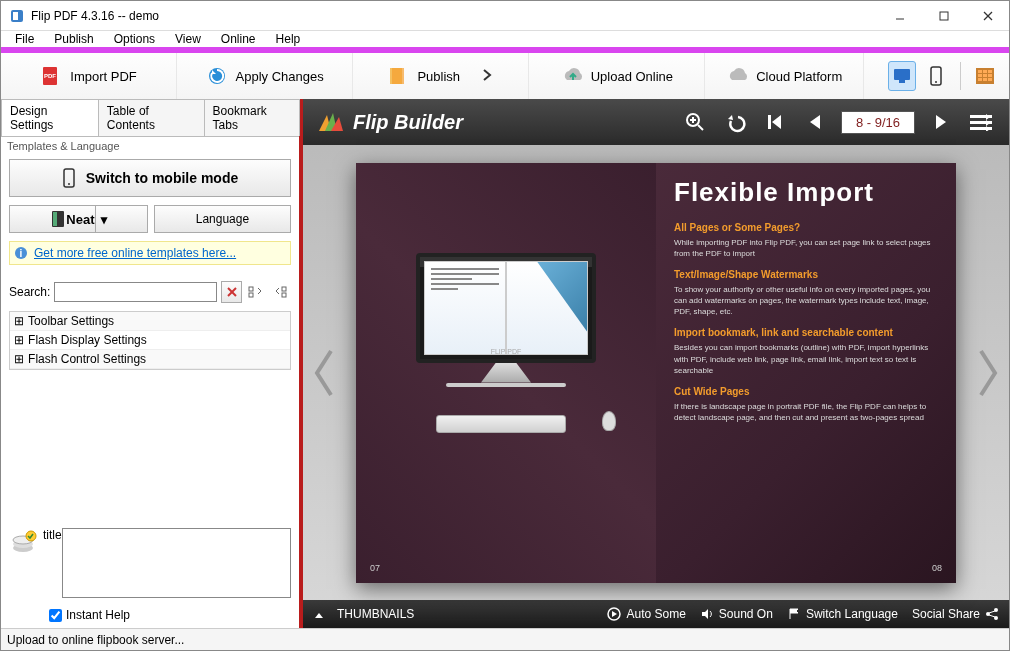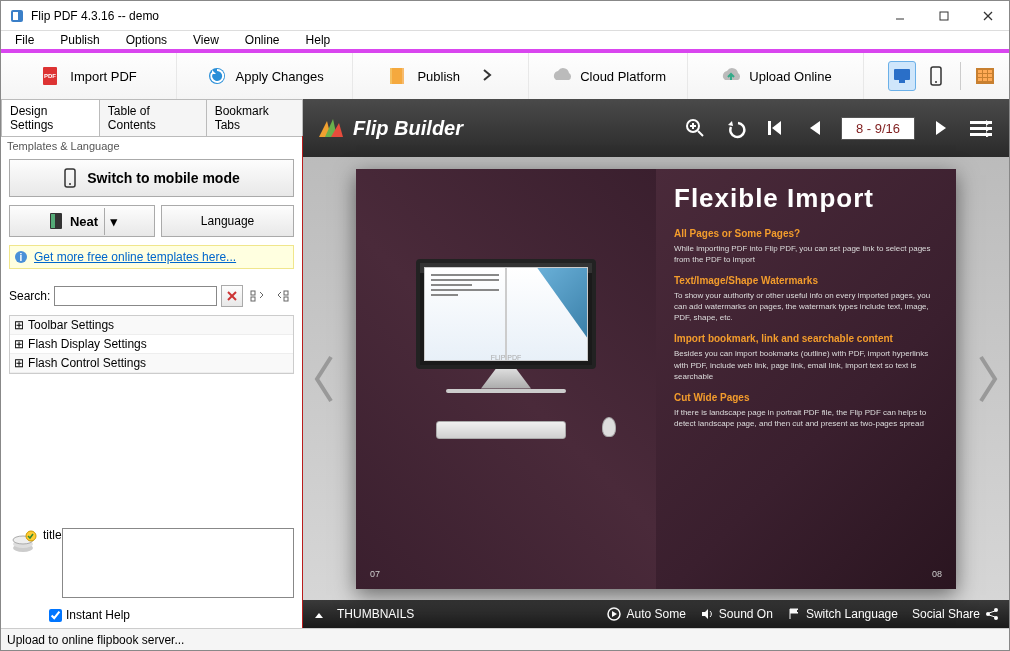--- a/index.html
+++ b/index.html
@@ -6,64 +6,64 @@
 body { width: 1010px; height: 651px; overflow: hidden; background: #fff; border: 1px solid #888; }
 
 
 .titlebar { height: 30px; display: flex; align-items: center; padding: 4px 8px; border-bottom: 1px solid #ddd; background: #fff; }
 .titlebar .app-icon { width: 16px; height: 16px; margin-right: 6px; }
 .titlebar .title { font-size: 12px; flex: 1; }
 .win-ctrl { display: flex; gap: 18px; align-items: center; }
 .win-btn { width: 26px; height: 20px; display:flex; align-items:center; justify-content:center; cursor: default; }
 
 
-.menubar { height: 22px; display: flex; align-items: center; padding: 0 6px; gap: 10px; border-bottom: 4px solid #d946ef; }
+.menubar { height: 22px; display: flex; align-items: center; padding: 0 6px; gap: 4px; border-bottom: 6px solid #d946ef; }
 .menubar span { font-size: 12px; padding: 2px 8px; }
 
 
 .main-toolbar { height: 46px; display: flex; align-items: stretch; }
 .tool-btn-lg { flex:1; display:flex; align-items:center; justify-content:center; gap:8px; font-size:13px; border-right:1px solid #e8e8e8; cursor:default; background:linear-gradient(#fefefe,#f5f5f5)}
 .tool-btn-lg .ico { width:22px; height:22px; display:flex; align-items:center; justify-content:center; }
 .tool-tail { width:145px; display:flex; align-items:center; justify-content:flex-end; gap:6px; padding:0 10px; background:linear-gradient(#fefefe,#f5f5f5)}
 .device-btn { width:28px; height:30px; display:flex; align-items:center; justify-content:center; border:1px solid transparent; border-radius:3px;}
 .device-btn.active { background:#cfe6fb; border-color:#6bb0e8;}
 .separator { width:1px; height:28px; background:#ccc; margin:0 4px;}
 
 .content { display:flex; height: calc(100% - 30px - 22px - 46px - 22px); }
 
 
-.left-panel { width: 302px; border-right:1px solid #b91c1c; display:flex; flex-direction:column; background:#fff;}
+.left-panel { width: 302px; border-right:4px solid #b91c1c; display:flex; flex-direction:column; background:#fff;}
 .tabs { display:flex; border-bottom:1px solid #bbb; font-size:12px;}
 .tab { padding:4px 8px; border:1px solid #bbb; border-bottom:none; background:#f5f5f5; margin-right:-1px;}
 .tab.active { background:#fff; }
 .fieldset-label { font-size:11px; color:#555; padding:3px 6px; }
 .big-btn { margin:4px 8px; padding:8px; border:1px solid #aaa; background:linear-gradient(#fdfdfd,#e8e8e8); display:flex; align-items:center; justify-content:center; gap:10px; font-weight:bold; font-size:14px;}
 .row-btns { display:flex; gap:6px; margin:4px 8px;}
-.theme-btn { flex:1; display:flex; align-items:center; justify-content:center; gap:6px; padding:6px; border:1px solid #aaa; background:linear-gradient(#fdfdfd,#e8e8e8); font-weight:bold; font-size:13px;}
+.theme-btn { flex:1; display:flex; align-items:center; justify-content:center; border:1px solid #aaa; background:linear-gradient(#fdfdfd,#e8e8e8); font-weight:bold; font-size:13px;}
 .dropdown-arrow { width:18px; border-left:1px solid #aaa; display:flex; align-items:center; justify-content:center; margin:-6px -6px -6px 0; padding:6px 0;}
 .lang-btn { flex: 0.9; padding:6px; border:1px solid #aaa; background:linear-gradient(#fdfdfd,#e8e8e8); font-size:12px; display:flex; align-items:center; justify-content:center;}
 .link-bar { margin:4px 8px; padding:4px; border:1px solid #f0e68c; background:#ffffe0; font-size:12px; display:flex; align-items:center; gap:6px;}
 .link-bar a { color:#0066cc; text-decoration:underline;}
 .search-row { display:flex; align-items:center; gap:4px; margin:12px 8px 6px; font-size:12px;}
 .search-row input { flex:1; border:1px solid #888; height:20px; padding:0 3px; font-size:12px;}
 .icon-btn-sm { width:22px; height:22px; border:1px solid #aaa; background:linear-gradient(#fdfdfd,#e8e8e8); display:flex; align-items:center; justify-content:center;}
 .tree { margin:2px 8px; border:1px solid #ccc; font-size:12px;}
 .tree-row { padding:2px 4px; border-bottom:1px solid #eee; display:flex; align-items:center; gap:4px;}
 .tree-row:nth-child(odd){background:#f9f9f9;}
 .panel-spacer { flex:1; }
 .title-field { margin:6px 8px; display:flex; gap:6px;}
 .stack-icon { width:28px; height:40px;}
 .title-box { flex:1; display:flex; flex-direction:row;}
 .title-box-label { font-size:12px; margin-bottom:2px;}
 .title-box textarea { flex:1; height:70px; border:1px solid #888; resize:none; font-size:12px;}
 .instant-help { margin:4px 8px 6px 48px; font-size:12px; display:flex; align-items:center; gap:4px;}
 
 
 .preview { flex:1; background: linear-gradient(#b8b8b8,#d8d8d8); position:relative; display:flex; flex-direction:column;}
-.fb-toolbar { height:58px; background:linear-gradient(#4a4a4a,#2a2a2a); display:flex; align-items:center; padding:0 14px; gap:12px; color:#fff;}
+.fb-toolbar { height:46px; background:linear-gradient(#4a4a4a,#2a2a2a); display:flex; align-items:center; padding:0 14px; gap:12px; color:#fff;}
 .fb-logo { display:flex; align-items:center; gap:8px; flex:1;}
 .fb-logo-icon { width:28px; height:22px;}
 .fb-logo-text { font-size:20px; font-style:italic; font-weight:bold;}
 .fb-btn { width:28px; height:28px; display:flex; align-items:center; justify-content:center; cursor:pointer;}
 .page-ind { background:#fff; color:#7f1d1d; padding:3px 14px; font-size:13px; border:1px solid #555;}
 .book-area { flex:1; position:relative; display:flex; align-items:center; justify-content:center;}
 .nav-arrow { position:absolute; top:50%; transform:translateY(-50%); width:28px; height:60px; color:#888;}
 .nav-arrow.left { left:6px;} .nav-arrow.right { right:6px;}
 .book { width:600px; height:420px; display:flex; box-shadow: 0 6px 20px rgba(0,0,0,.5);}
 .page-l, .page-r { flex:1; background:linear-gradient(135deg,#4a2a3a,#3a1f2e 60%, #2a1520); position:relative; color:#fff; padding:14px 18px; overflow:hidden;}
@@ -154,36 +154,36 @@
         <svg width="22" height="22">
           <rect x="3" y="3" width="12" height="16" fill="#f5c060"></rect>
           <rect x="5" y="3" width="12" height="16" fill="#f5a030" opacity=".7"></rect>
         </svg>
       </span>
     <span>Publish</span>
     <span style="margin-left:14px"><svg width="12" height="14">
           <path d="M2 2 l6 5 l-6 5" fill="none" stroke="#333" stroke-width="2"></path>
         </svg></span>
   </div>
-  <div class="tool-btn-lg" style="flex:0.9">
-    <span class="ico">
-        <svg width="24" height="20">
-          <path d="M6 14 a5 5 0 0 1 2 -9 a6 6 0 0 1 11 2 a4 4 0 0 1 0 7 z" fill="#bbb"></path>
-        </svg>
-      </span>
-    <span>Cloud Platform</span>
-  </div>
   <div class="tool-btn-lg">
     <span class="ico">
         <svg width="24" height="20">
           <path d="M6 14 a5 5 0 0 1 2 -9 a6 6 0 0 1 11 2 a4 4 0 0 1 0 7 z" fill="#bbb"></path>
           <path d="M12 14 l0 -6 m-3 3 l3 -3 l3 3" stroke="#3a8" stroke-width="2" fill="none"></path>
         </svg>
       </span>
     <span>Upload Online</span>
+  </div>
+  <div class="tool-btn-lg" style="flex:0.9">
+    <span class="ico">
+        <svg width="24" height="20">
+          <path d="M6 14 a5 5 0 0 1 2 -9 a6 6 0 0 1 11 2 a4 4 0 0 1 0 7 z" fill="#bbb"></path>
+        </svg>
+      </span>
+    <span>Cloud Platform</span>
   </div>
   <div class="tool-tail">
     <div class="device-btn active">
         <svg width="20" height="18">
           <rect x="2" y="2" width="16" height="11" fill="#2a6fc8" rx="1"></rect>
           <rect x="7" y="13" width="6" height="3" fill="#2a6fc8"></rect>
         </svg>
       </div>
     <div class="device-btn">
         <svg width="14" height="20">

